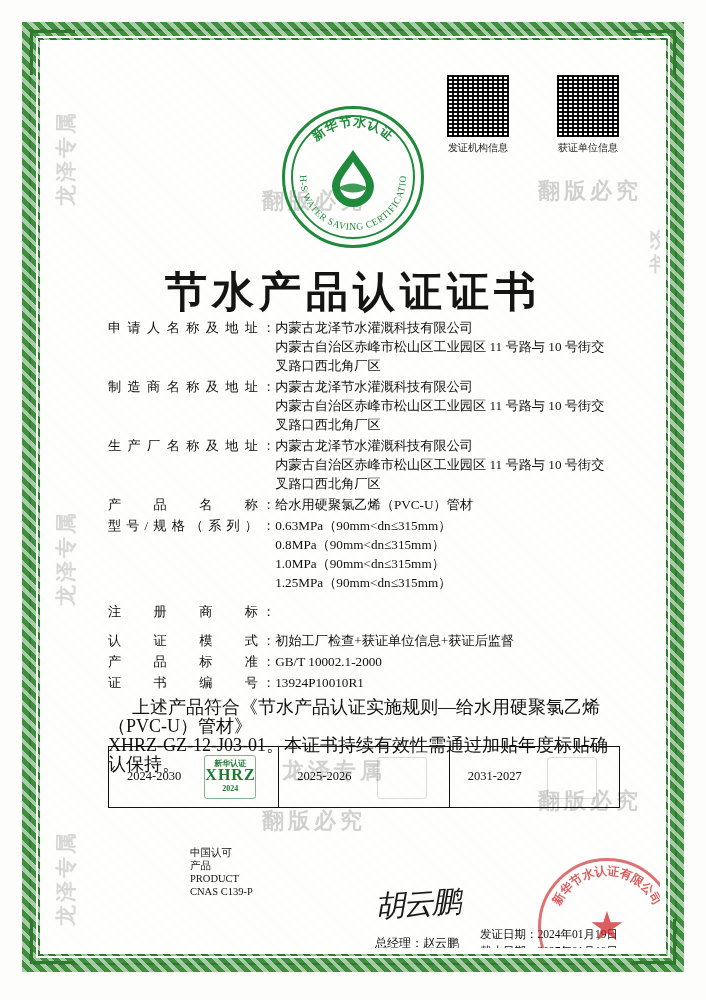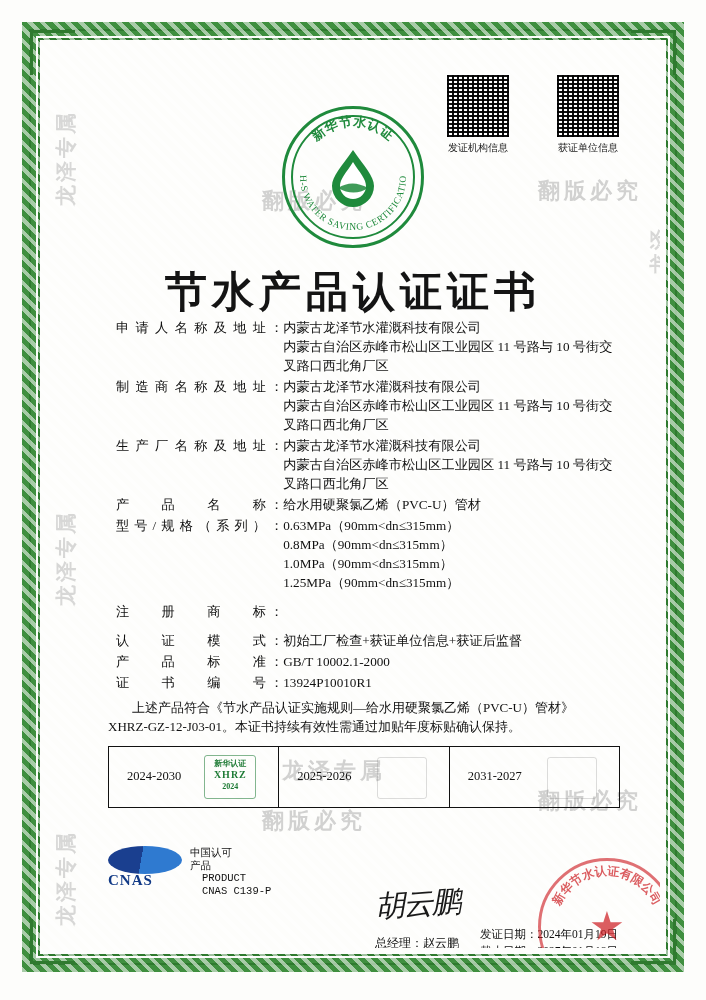--- a/index.html
+++ b/index.html
@@ -186,35 +186,34 @@
     color: #111;
     line-height: 19px;
   }
   .row .lbl {
     width: 150px;
     flex: 0 0 150px;
     text-align: justify;
     text-align-last: justify;
     padding-right: 4px;
     white-space: nowrap;
-    margin-left: 8px;
   }
   .row .colon { flex: 0 0 10px; }
   .row .val { flex: 1; }
   .val-line { display: block; }
 
   .spacer-sm { height: 8px; }
 
   
   .statement {
     position: absolute;
     top: 652px;
     left: 62px;
     right: 36px;
-    font-size: 13px;
+    font-size: 18px;
     line-height: 19px;
     color: #111;
   }
   .statement .indent { text-indent: 24px; display: block; }
 
   
   .year-table {
     position: absolute;
     top: 700px;
     left: 62px;
@@ -243,21 +242,21 @@
     text-align: center;
     color: #1d7a34;
     font-size: 8px;
     line-height: 11px;
     font-weight: bold;
     border: 1px solid rgba(29,122,52,0.55);
     border-radius: 3px;
     padding-top: 2px;
     box-sizing: border-box;
   }
-  .stamp-mini .big { font-size: 10px; letter-spacing: 1px; }
+  .stamp-mini .big { font-size: 16px; letter-spacing: 1px; }
   .stamp-faint {
     position: absolute;
     right: 22px; top: 10px;
     width: 48px; height: 40px;
     border: 1px solid rgba(120,120,120,0.25);
     border-radius: 3px;
   }
 
   
   .cnas {
@@ -286,21 +285,21 @@
     color: #123a86;
     font-family: "Liberation Serif", serif;
   }
   .cnas-lines {
     position: absolute;
     left: 82px; top: 0;
     font-size: 10.5px;
     line-height: 13px;
     color: #111;
   }
-  .cnas-lines .en { font-family: Liberation Mono, monospace; margin-left: 12px; }
+  .cnas-lines .en { font-family: Liberation Serif, serif; }
 
   
   .signature {
     position: absolute;
     left: 276px;
     top: 838px;
     width: 190px;
     text-align: center;
   }
   .sig-script {
@@ -521,24 +520,20 @@
         <span class="yr">2025-2026</span>
         <span class="stamp-faint"></span>
       </div>
       <div class="year-cell">
         <span class="yr">2031-2027</span>
         <span class="stamp-faint"></span>
       </div>
     </div>
 
     <div class="cnas">
-      <div class="cnas-logo">
-        <div class="cnas-oval"></div>
-        <div class="cnas-word">CNAS</div>
-      </div>
       <div class="cnas-lines">
         <div>中国认可</div>
         <div>产品</div>
         <div class="en">PRODUCT</div>
         <div class="en">CNAS C139-P</div>
       </div>
     </div>
 
     <div class="signature">
       <div class="sig-script">胡云鹏</div>

